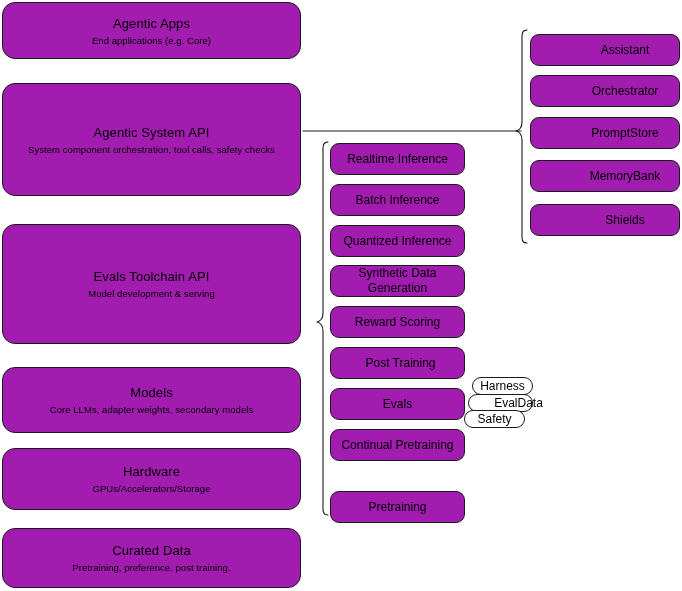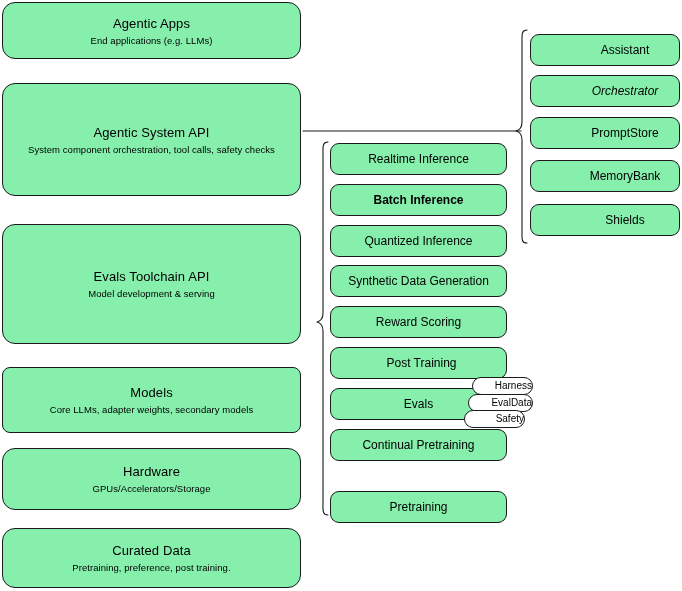--- a/index.html
+++ b/index.html
@@ -19,21 +19,21 @@
     position: absolute;
     left: 0;
     top: 0;
     width: 682px;
     height: 591px;
   }
   .node {
     position: absolute;
     box-sizing: border-box;
     border: 1px solid #1a1a1a;
-    background: #86efac;
+    background: #a21caf;
     display: flex;
     flex-direction: column;
     align-items: center;
     justify-content: center;
     text-align: center;
   }
   
   .layer {
     border-radius: 13px;
     left: 2px;
@@ -52,38 +52,38 @@
   }
   
   .chip {
     border-radius: 9px;
     height: 32px;
     font-size: 12px;
     line-height: 15px;
   }
   .chip.mid {
     left: 330px;
-    width: 177px;
+    width: 135px;
   }
   .chip.right {
     left: 530px;
     width: 150px;
     padding-left: 40px;
   }
   
   .pill {
     position: absolute;
     box-sizing: border-box;
     border: 1px solid #1a1a1a;
     background: #ffffff;
     border-radius: 999px;
     display: flex;
     align-items: center;
-    justify-content: flex-end;
-    font-size: 10px;
+    justify-content: center;
+    font-size: 12px;
     line-height: 14px;
     height: 18px;
     z-index: 5;
   }
   
   #connectors {
     position: absolute;
     left: 0;
     top: 0;
     width: 682px;
@@ -121,52 +121,52 @@
              C 322,142 323,148 323,154
              L 323,313
              C 323,319 321,321 317,322
              C 321,323 323,325 323,331
              L 323,503
              C 323,509 322,515 328,515"></path>
   </svg>
 
   <div class="node layer" style="top:2px;height:57px;">
     <div class="title">Agentic Apps</div>
-    <div class="subtitle">End applications (e.g. LLMs)</div>
+    <div class="subtitle">End applications (e.g. Core)</div>
   </div>
 
   <div class="node layer" style="top:83px;height:113px;">
     <div class="title">Agentic System API</div>
     <div class="subtitle">System component orchestration, tool calls, safety checks</div>
   </div>
 
   <div class="node layer" style="top:224px;height:120px;">
     <div class="title">Evals Toolchain API</div>
     <div class="subtitle">Model development &amp; serving</div>
   </div>
 
-  <div class="node layer" style="top:367px;height:66px;border-radius:8px;">
+  <div class="node layer" style="top:367px;height:66px;">
     <div class="title">Models</div>
     <div class="subtitle">Core LLMs, adapter weights, secondary models</div>
   </div>
 
   <div class="node layer" style="top:448px;height:62px;">
     <div class="title">Hardware</div>
     <div class="subtitle">GPUs/Accelerators/Storage</div>
   </div>
 
   <div class="node layer" style="top:528px;height:60px;">
     <div class="title">Curated Data</div>
     <div class="subtitle">Pretraining, preference, post training.</div>
   </div>
 
   <div class="node chip mid" style="top:143px;">
     <span>Realtime Inference</span>
   </div>
-  <div class="node chip mid" style="top:184px;font-weight:bold;">
+  <div class="node chip mid" style="top:184px;">
     <span>Batch Inference</span>
   </div>
   <div class="node chip mid" style="top:225px;">
     <span>Quantized Inference</span>
   </div>
   <div class="node chip mid" style="top:265px;">
     <span>Synthetic Data Generation</span>
   </div>
   <div class="node chip mid" style="top:306px;">
     <span>Reward Scoring</span>
@@ -190,21 +190,21 @@
   <div class="pill" style="left:468px;top:394px;width:65px;padding-left:36px;">
     <span>EvalData</span>
   </div>
   <div class="pill" style="left:464px;top:410px;width:61px;">
     <span>Safety</span>
   </div>
 
   <div class="node chip right" style="top:34px;">
     <span>Assistant</span>
   </div>
-  <div class="node chip right" style="top:75px;font-style:italic;">
+  <div class="node chip right" style="top:75px;">
     <span>Orchestrator</span>
   </div>
   <div class="node chip right" style="top:117px;">
     <span>PromptStore</span>
   </div>
   <div class="node chip right" style="top:160px;">
     <span>MemoryBank</span>
   </div>
   <div class="node chip right" style="top:204px;">
     <span>Shields</span>

